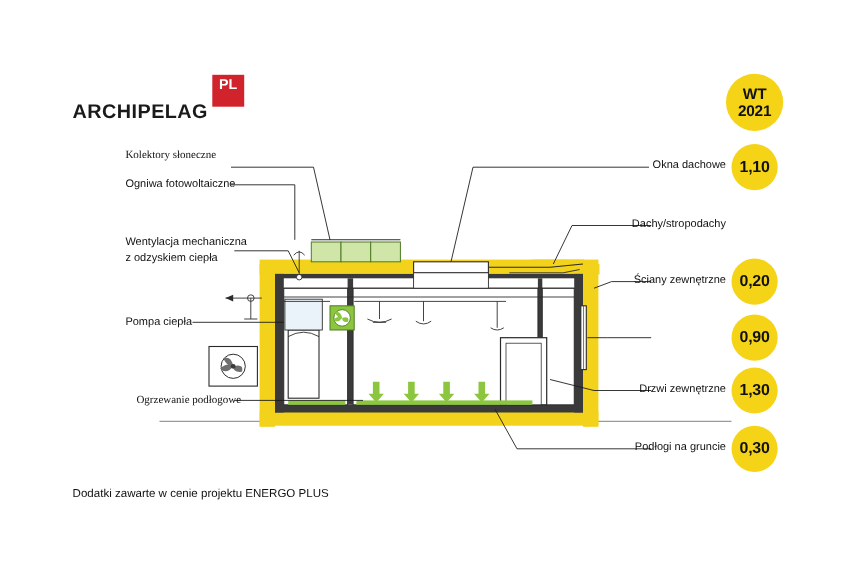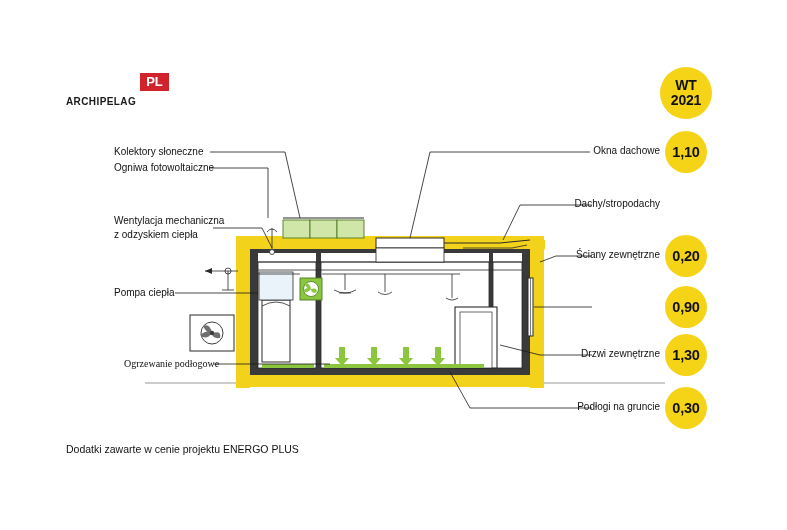--- a/index.html
+++ b/index.html
@@ -21,33 +21,33 @@
   
   .logo {
     position: absolute;
     left: 66px;
     top: 72px;
     display: flex;
     align-items: center;
     height: 20px;
   }
   .logo-text {
-    font-size: 10px;
+    font-size: 18px;
     font-weight: bold;
     letter-spacing: 0.4px;
     color: #1a1a1a;
     margin-top: 38px;
   }
   .logo-badge {
     margin-left: 4px;
     background: #d0232b;
     color: #ffffff;
     font-size: 13px;
     font-weight: bold;
-    padding: 2px 6px 3px 6px;
+    padding: 2px 6px 14px 6px;
     line-height: 1;
   }
 
   
   .badge {
     position: absolute;
     width: 42px;
     height: 42px;
     border-radius: 50%;
     background: #f5d418;
@@ -255,21 +255,21 @@
       <path d="M590 152 L430 152 L410 238"></path>
       <path d="M592 205 L520 205 L503 240"></path>
       <path d="M592 256 L556 256 L540 262"></path>
       <path d="M592 307 L552 307 L534 307"></path>
       <path d="M592 355 L540 355 L500 345"></path>
       <path d="M592 408 L470 408 L450 372"></path>
     </g>
 
   </svg>
 
-  <div class="llabel" style="left:114px; top:145px;">Kolektory słoneczne</div>
+  <div class="llabel" style="left:114px; top:135px;font-family:Liberation Serif, serif;">Kolektory słoneczne</div>
   <div class="llabel" style="left:114px; top:161px;">Ogniwa fotowoltaiczne</div>
 
   <div class="llabel" style="left:114px; top:214px;">Wentylacja mechaniczna</div>
   <div class="llabel" style="left:114px; top:228px;">z odzyskiem ciepła</div>
 
   <div class="llabel" style="left:114px; top:286px;">Pompa ciepła</div>
 
   <div class="llabel" style="left:124px; top:357px;font-family:Liberation Serif, serif;">Ogrzewanie podłogowe</div>
 
   <div class="rlabel" style="left:440px; top:145px; width:220px;">Okna dachowe</div>

